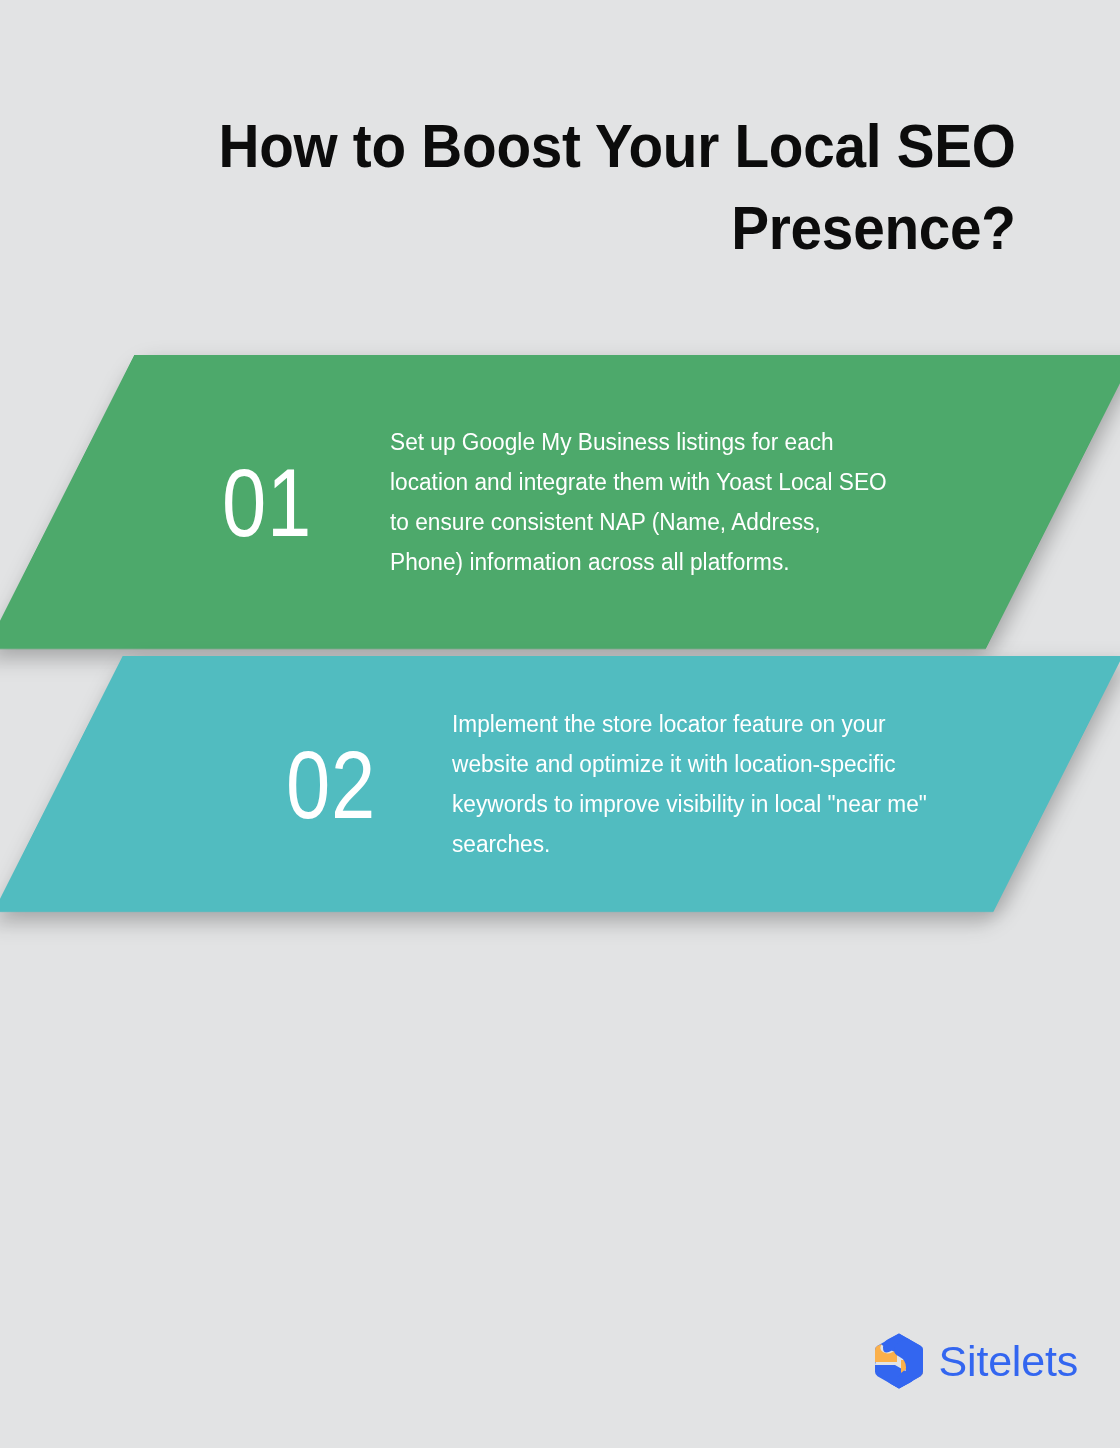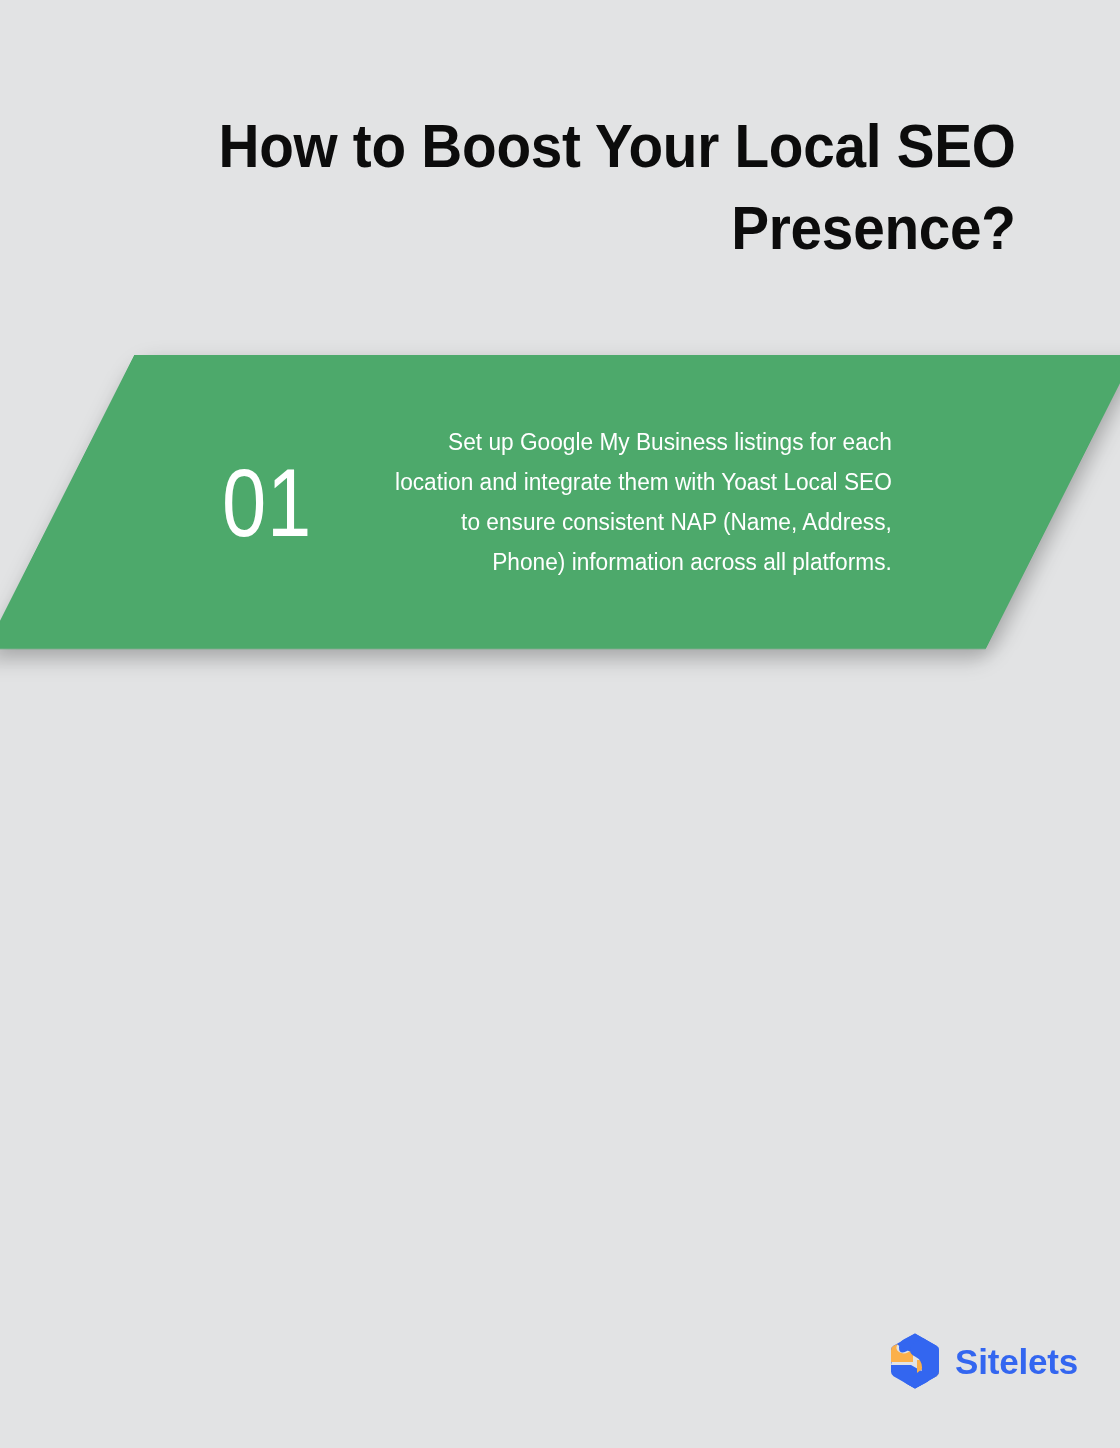--- a/index.html
+++ b/index.html
@@ -35,21 +35,20 @@
     transform-origin: center top;
   }
 
   
   .steps {
     position: absolute;
     top: 0;
     left: 0;
     width: 1060px;
     height: 1448px;
-    text-align: right;
   }
 
   .step {
     position: absolute;
     display: flex;
     align-items: center;
     box-sizing: border-box;
   }
 
   .step .shape {
@@ -131,22 +130,22 @@
     display: flex;
     align-items: center;
     gap: 14px;
   }
   .logo-mark {
     width: 52px;
     height: 58px;
     display: block;
   }
   .logo-text {
-    font-size: 35px;
-    font-weight: 700;
+    font-size: 43px;
+    font-weight: 400;
     color: #3366f0;
     letter-spacing: -0.2px;
     line-height: 1;
   }
 </style>
 </head>
 <body style="background: rgb(226, 227, 228);">
 
 <div class="title-wrap">
   <h1 class="title">How to Boost Your Local SEO Presence?</h1>
@@ -155,20 +154,27 @@
 <div class="steps">
 
   <div class="step" id="step-1">
     <div class="shape" style="background: rgb(77, 169, 107);"></div>
     <div class="content">
       <div class="num">01</div>
       <div class="desc" style="width: 520px;">Set up Google My Business listings for each location and integrate them with Yoast Local SEO to ensure consistent NAP (Name, Address, Phone) information across all platforms.</div>
     </div>
   </div>
 
+  <div class="step" id="step-2">
+    <div class="shape" style="background: rgb(81, 188, 192);"></div>
+    <div class="content">
+      <div class="num">02</div>
+      <div class="desc" style="width: 520px;">Implement the store locator feature on your website and optimize it with location-specific keywords to improve visibility in local "near me" searches.</div>
+    </div>
+  </div>
 
 
 </div>
 
 <div class="logo">
   <svg class="logo-mark" viewBox="0 0 52 58">
     <path d="M26 1.5 L47.5 13.8 Q50 15.3 50 18.2 L50 25 L30 25 L30 12 L17 19.5 Q10 23 10 15.5 Q10 10 15 7.2 Z" fill="#3366f0"></path>
     <path d="M50 25 L50 39.8 Q50 42.7 47.5 44.2 L26 56.5 L15.5 50.5 L22 33 L42 44.5 Q47 47 47 40 Z" fill="#3366f0"></path>
     <path d="M26 56.5 L4.5 44.2 Q2 42.7 2 39.8 L2 33 L22 33 L22 46 L35 38.5 Q42 35 42 42.5 Q42 48 37 50.8 Z" fill="#3366f0"></path>
     <path d="M2 33 L2 18.2 Q2 15.3 4.5 13.8 L26 1.5 L36.5 7.5 L30 25 L10 13.5 Q5 11 5 18 Z" fill="#3366f0"></path>

